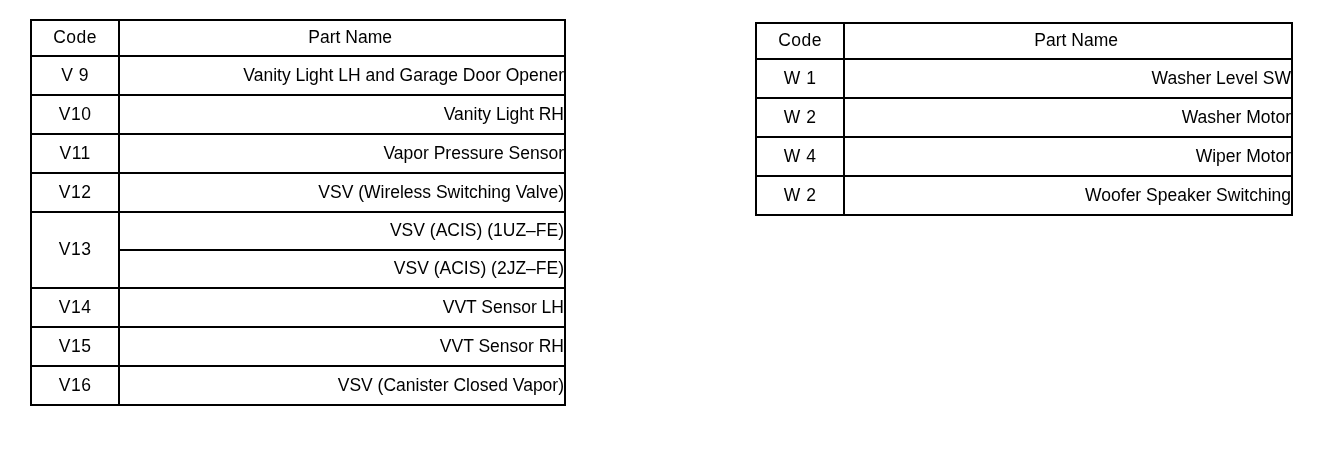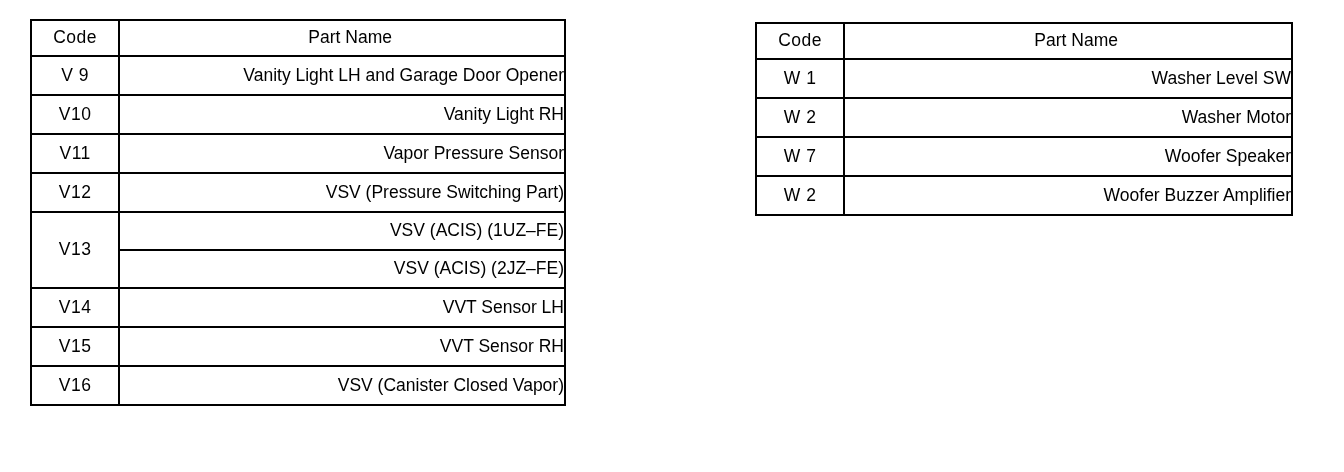--- a/index.html
+++ b/index.html
@@ -103,21 +103,21 @@
         <tr class="row-normal">
           <td class="cell-code">V10</td>
           <td class="cell-name">Vanity Light RH</td>
         </tr>
         <tr class="row-normal">
           <td class="cell-code">V11</td>
           <td class="cell-name">Vapor Pressure Sensor</td>
         </tr>
         <tr class="row-normal">
           <td class="cell-code">V12</td>
-          <td class="cell-name">VSV (Pressure Switching Part)</td>
+          <td class="cell-name">VSV (Wireless Switching Valve)</td>
         </tr>
         <tr class="row-sub">
           <td class="cell-code" rowspan="2">V13</td>
           <td class="cell-name">VSV (ACIS) (1UZ–FE)</td>
         </tr>
         <tr class="row-sub">
           <td class="cell-name">VSV (ACIS) (2JZ–FE)</td>
         </tr>
         <tr class="row-normal">
           <td class="cell-code">V14</td>
@@ -146,23 +146,23 @@
         </tr>
         <tr class="row-normal">
           <td class="cell-code">W 1</td>
           <td class="cell-name">Washer Level SW</td>
         </tr>
         <tr class="row-normal">
           <td class="cell-code">W 2</td>
           <td class="cell-name">Washer Motor</td>
         </tr>
         <tr class="row-normal">
-          <td class="cell-code">W 7</td>
-          <td class="cell-name">Woofer Speaker</td>
+          <td class="cell-code">W 4</td>
+          <td class="cell-name">Wiper Motor</td>
         </tr>
         <tr class="row-normal">
           <td class="cell-code">W 2</td>
-          <td class="cell-name">Woofer Buzzer Amplifier</td>
+          <td class="cell-name">Woofer Speaker Switching</td>
         </tr>
       </tbody>
   </table>
 
 </div>
 
 </body></html>

